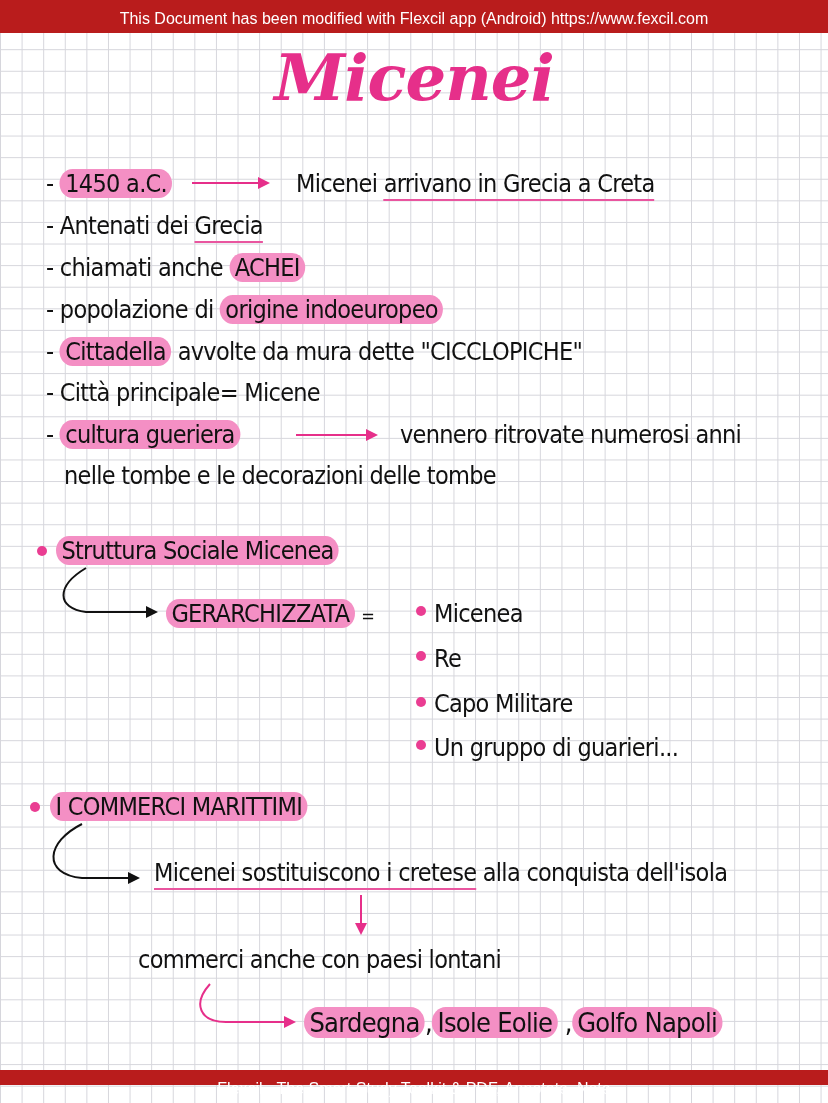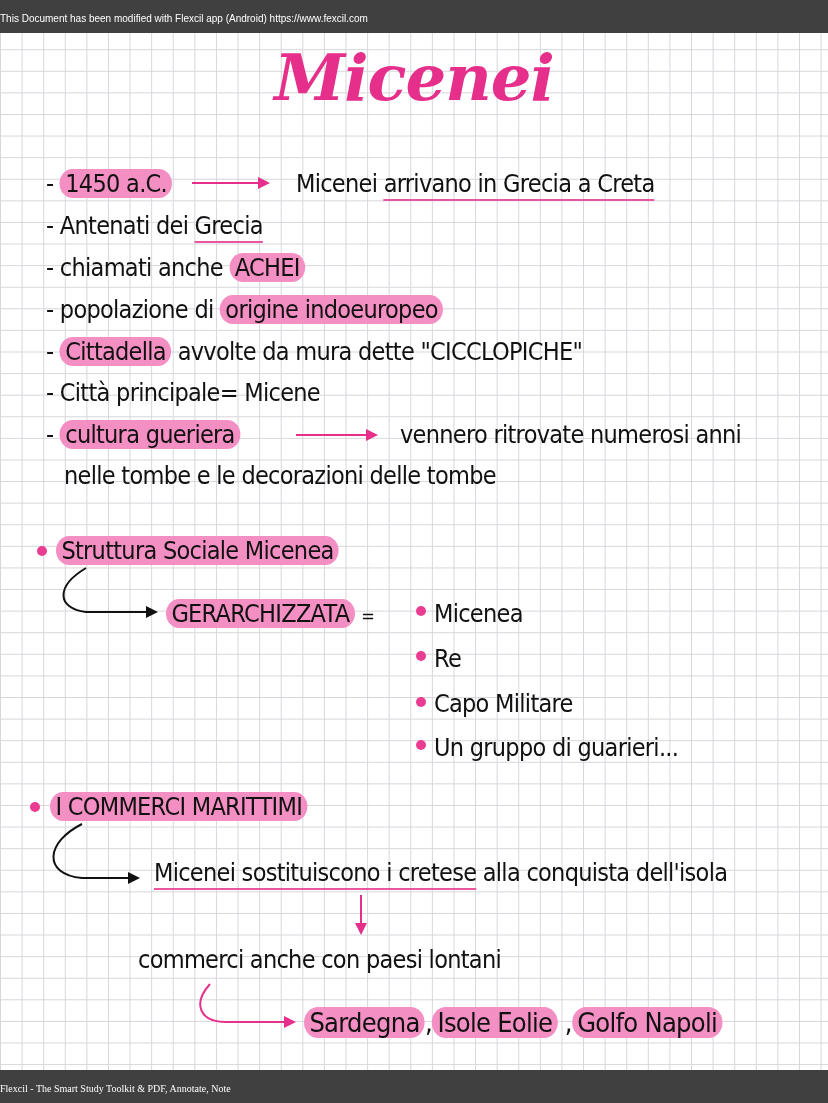--- a/index.html
+++ b/index.html
@@ -8,25 +8,25 @@
     background-color:#ffffff;
     background-image:
       linear-gradient(to right, #d6d6dc 1px, transparent 1px),
       linear-gradient(to bottom, #d6d6dc 1px, transparent 1px);
     background-size:21.6px 21.6px;
     background-position:0px 6px;
     font-family:"DejaVu Sans", sans-serif;
     color:#111;
   }
   .bar {
-    position:absolute; left:0; width:828px; background:#404040; color:#fff;
-    font-family:"Liberation Sans", sans-serif; font-size:10px; 
+    position:absolute; left:0; width:828px; background:#b91c1c; color:#fff;
+    font-family:"Liberation Sans", sans-serif; font-size:16px; text-align:center;
   }
   .top-bar { top:0; height:33px; line-height:37px; }
-  .bottom-bar { top:1070px; height:33px; line-height:38px;font-family:Liberation Serif, serif; }
+  .bottom-bar { top:1070px; height:15px; line-height:38px; }
 
   .title {
     position:absolute; left:0; width:828px; top:40px; text-align:center;
     font-family:"DejaVu Serif", serif; font-style:italic; font-weight:bold;
     font-size:64px; color:#e62f8a; letter-spacing:-1px;
   }
 
   .line {
     position:absolute; font-size:25px; white-space:nowrap; line-height:34px;
     font-family:"DejaVu Sans", sans-serif; letter-spacing:-0.8px;

